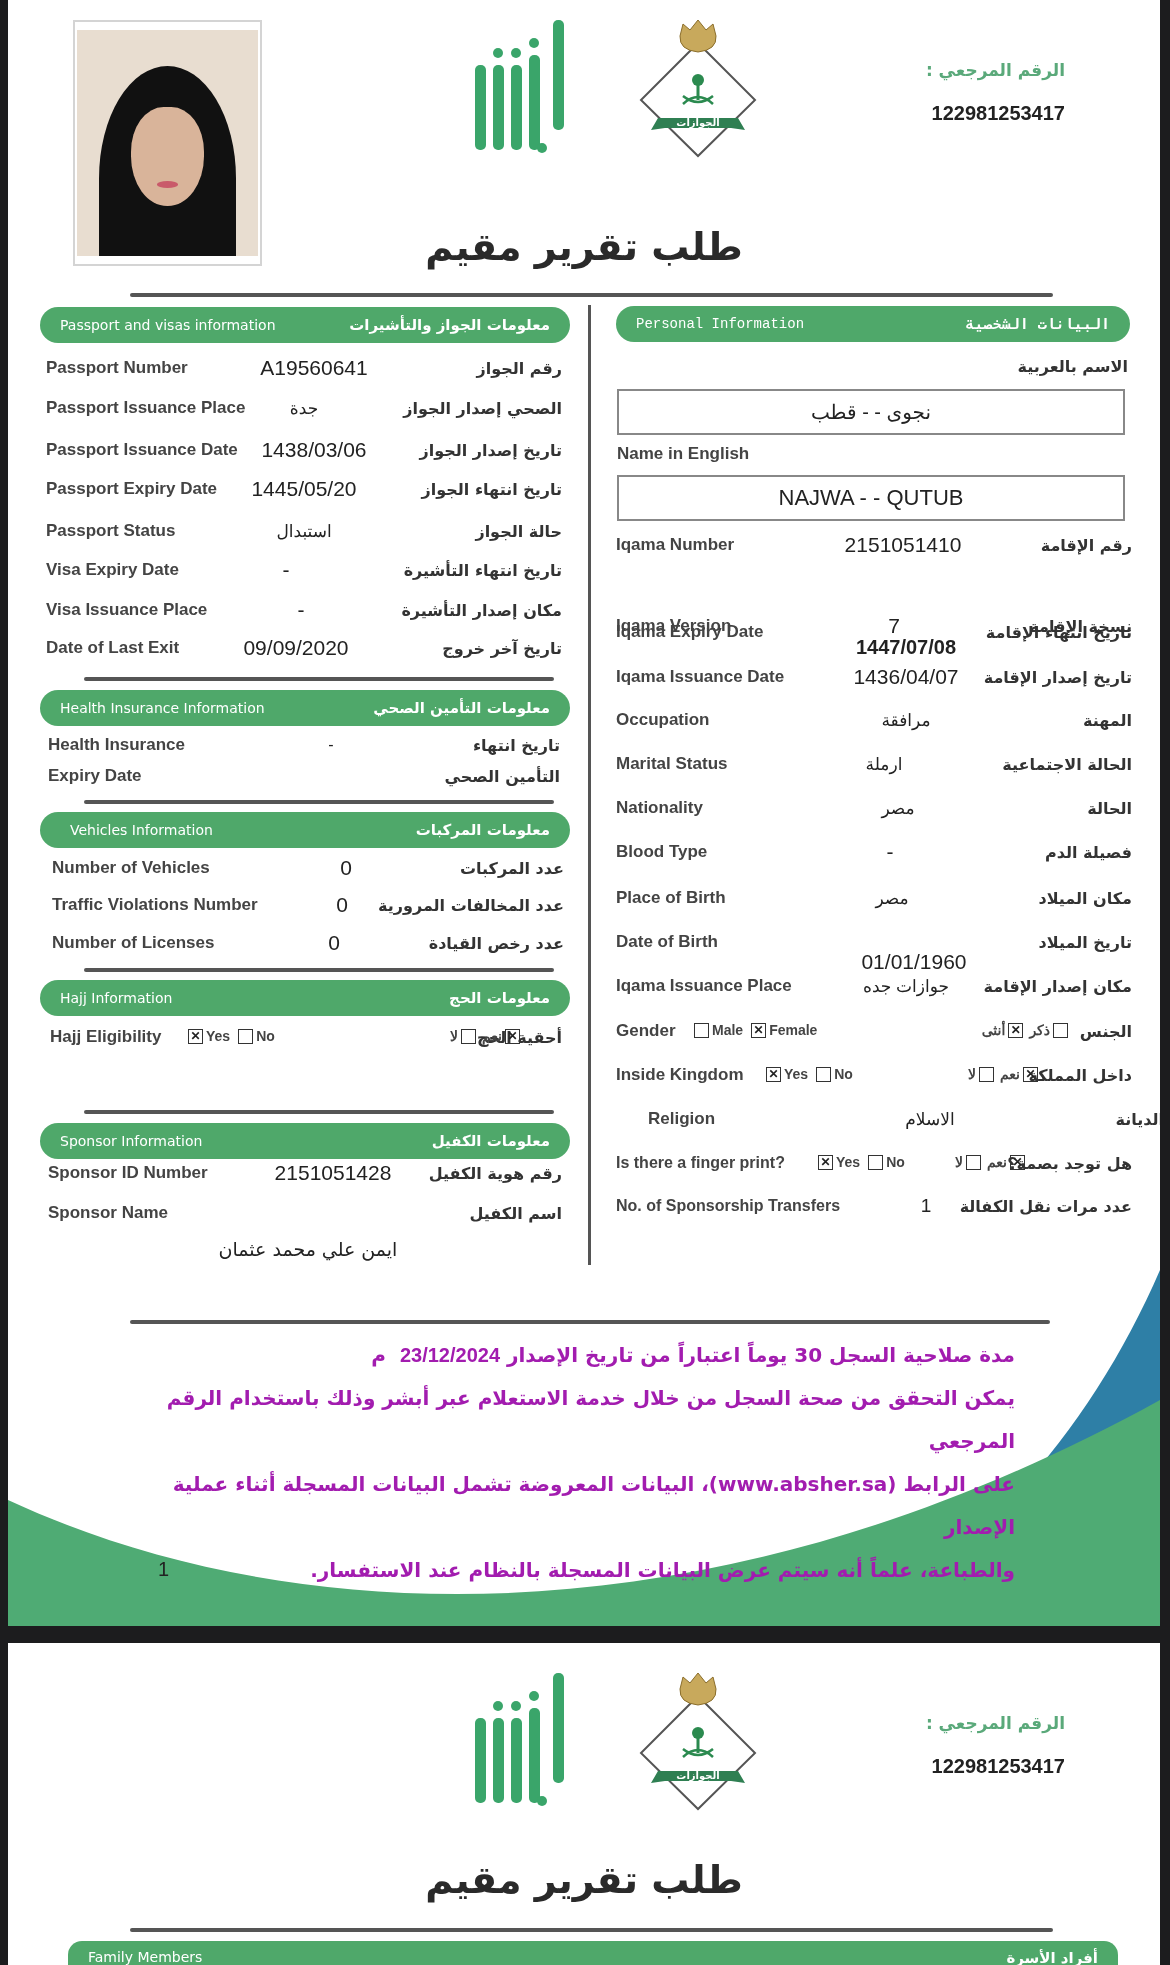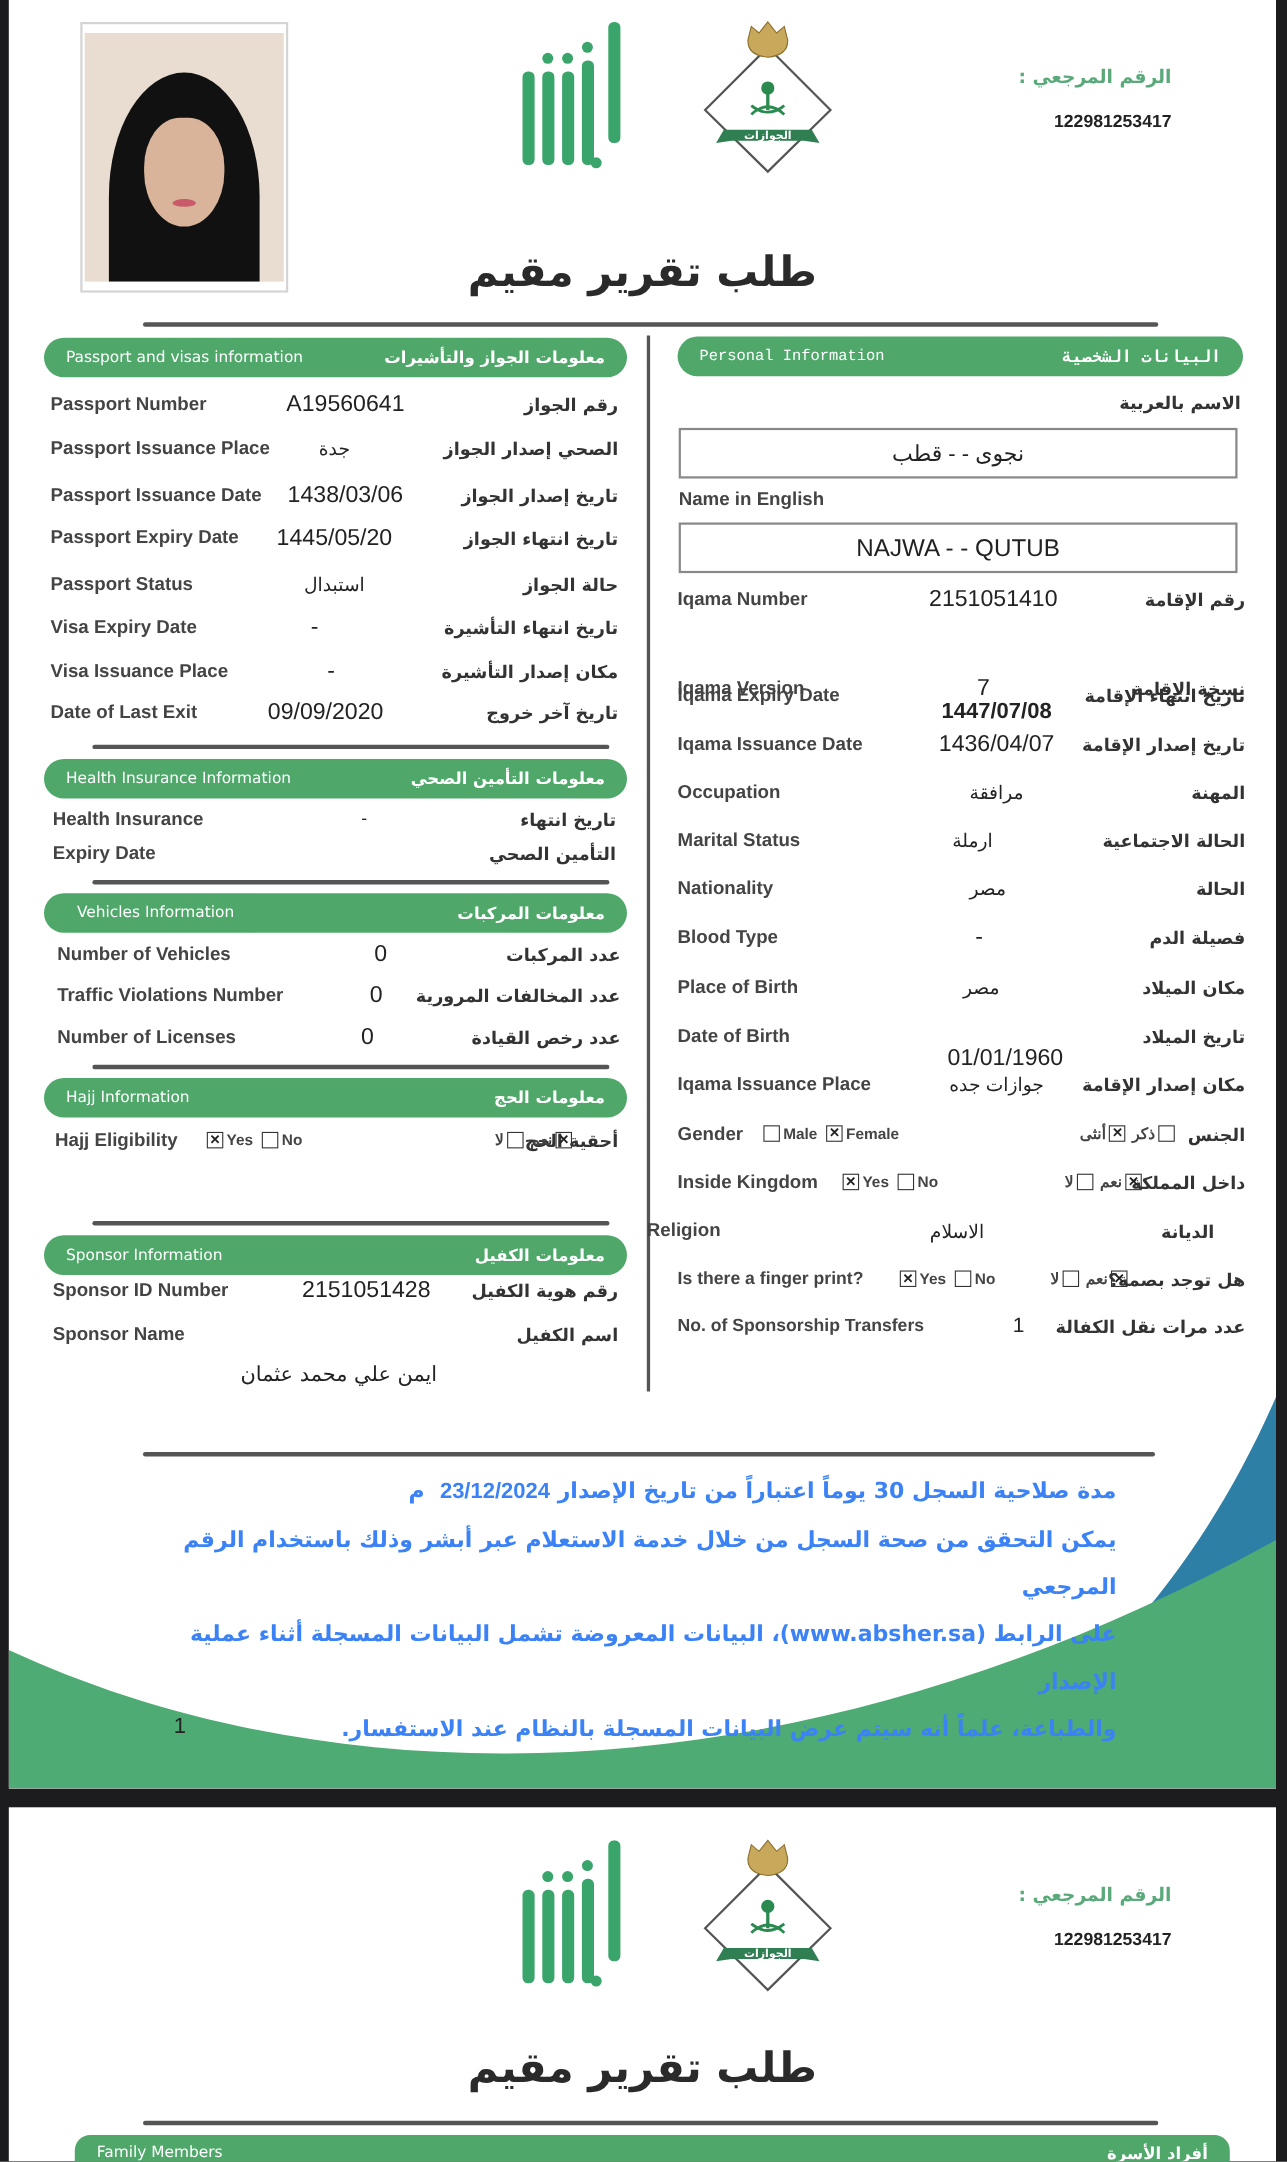--- a/index.html
+++ b/index.html
@@ -14,21 +14,21 @@
   .photo-frame { position: absolute; left: 65px; top: 20px; width: 189px; height: 246px; border: 2px solid #d4d4d4; background: #fff; padding: 8px 2px 8px 2px; }
   .photo { width: 100%; height: 100%; background: #e8ddd0; position: relative; overflow: hidden; }
   .photo .hijab { position: absolute; left: 12%; top: 16%; width: 76%; height: 100%; background: #111; border-radius: 50% 50% 0 0; }
   .photo .face { position: absolute; left: 30%; top: 34%; width: 40%; height: 44%; background: #d9b49a; border-radius: 45% 45% 50% 50%; }
   .photo .lips { position: absolute; left: 44%; top: 67%; width: 12%; height: 3%; background: #c95a6a; border-radius: 50%; }
 
   .absher-logo { position: absolute; width: 100px; height: 140px; }
   .emblem { position: absolute; width: 130px; height: 140px; }
 
   .ref-label { position: absolute; font-size: 17px; font-weight: bold; color: #5aa97a; direction: rtl; }
-  .ref-number { position: absolute; font-size: 16px; font-weight: bold; color: #222; font-family: "Liberation Sans", sans-serif; text-align: center; }
+  .ref-number { position: absolute; font-size: 20px; font-weight: bold; color: #222; font-family: "Liberation Sans", sans-serif; text-align: center; }
 
   .doc-title { position: absolute; left: 0; width: 100%; text-align: center; font-size: 38px; font-weight: bold; color: #2a2a2a; direction: rtl; }
   .hr { position: absolute; height: 4px; background: #555; border-radius: 2px; }
 
   .vdivider { position: absolute; left: 580px; top: 305px; width: 3px; height: 960px; background: #555; }
 
   
   .bar { position: absolute; height: 36px; background: #4fa86a; border-radius: 18px; color: #fff; display: flex; align-items: center; justify-content: space-between; padding: 0 20px; font-size: 14px; }
   .bar .ar { direction: rtl; font-weight: bold; font-size: 15px; }
 
@@ -40,21 +40,21 @@
   .row .ar { position: absolute; right: 0; direction: rtl; color: #333; white-space: nowrap; font-size: 16px; font-weight: bold; }
 
   .name-box { position: absolute; border: 2px solid #888; height: 46px; display: flex; align-items: center; justify-content: center; font-size: 22px; color: #222; font-family: "Liberation Sans", sans-serif; }
   .name-box.ar { direction: rtl; font-size: 20px; }
 
   .chk { display: inline-flex; align-items: center; gap: 3px; margin-right: 8px; font-size: 14px; font-weight: bold; color: #444; font-family: "Liberation Sans", sans-serif; }
   .box { display: inline-block; width: 15px; height: 15px; border: 1.6px solid #333; font-size: 12px; line-height: 12px; text-align: center; font-weight: bold; color: #222; }
   .choice { position: absolute; display: flex; align-items: center; white-space: nowrap; }
   .choice.rtl { direction: rtl; }
 
-  .notice { position: absolute; right: 145px; width: 880px; direction: rtl; text-align: right; font-size: 20px; line-height: 43px; color: #3b82f6; font-weight: bold; }
+  .notice { position: absolute; right: 145px; width: 880px; direction: rtl; text-align: right; font-size: 20px; line-height: 43px; color: #a21caf; font-weight: bold; }
   .notice .date { font-family: "Liberation Sans", sans-serif; font-weight: bold; }
   .page-number { position: absolute; left: 150px; top: 1558px; font-size: 20px; color: #222; font-family: "Liberation Sans", sans-serif; }
 
   .waves { position: absolute; left: 0; top: 1270px; width: 1152px; height: 356px; }
 </style>
 </head>
 <body>
 
 <div class="page" id="page1">
 
@@ -354,21 +354,21 @@
     <span class="chk" style="margin-left:6px;margin-right:0;">
         <span class="box" id="ik-yes-box-ar">✕</span>
         <span>نعم</span>
       </span>
     <span class="chk" style="margin-left:6px;margin-right:0;">
         <span class="box" id="ik-no-box-ar"></span>
         <span>لا</span>
       </span>
   </div>
 
-  <div class="row" style="left:580px; width:516px; top:1106px; height:26px;">
+  <div class="row" style="left:640px; width:516px; top:1106px; height:26px;">
     <span class="en">Religion</span>
     <span class="val arv" style="left:282px;">الاسلام</span>
     <span class="ar">الديانة</span>
   </div>
 
   <div class="row" style="left:608px; width:516px; top:1150px; height:26px;">
     <span class="en" style="font-size:16px;">Is there a finger print?</span>
     <span class="ar">هل توجد بصمة؟</span>
   </div>
   <div class="choice" style="left:810px; top:1154px;">

